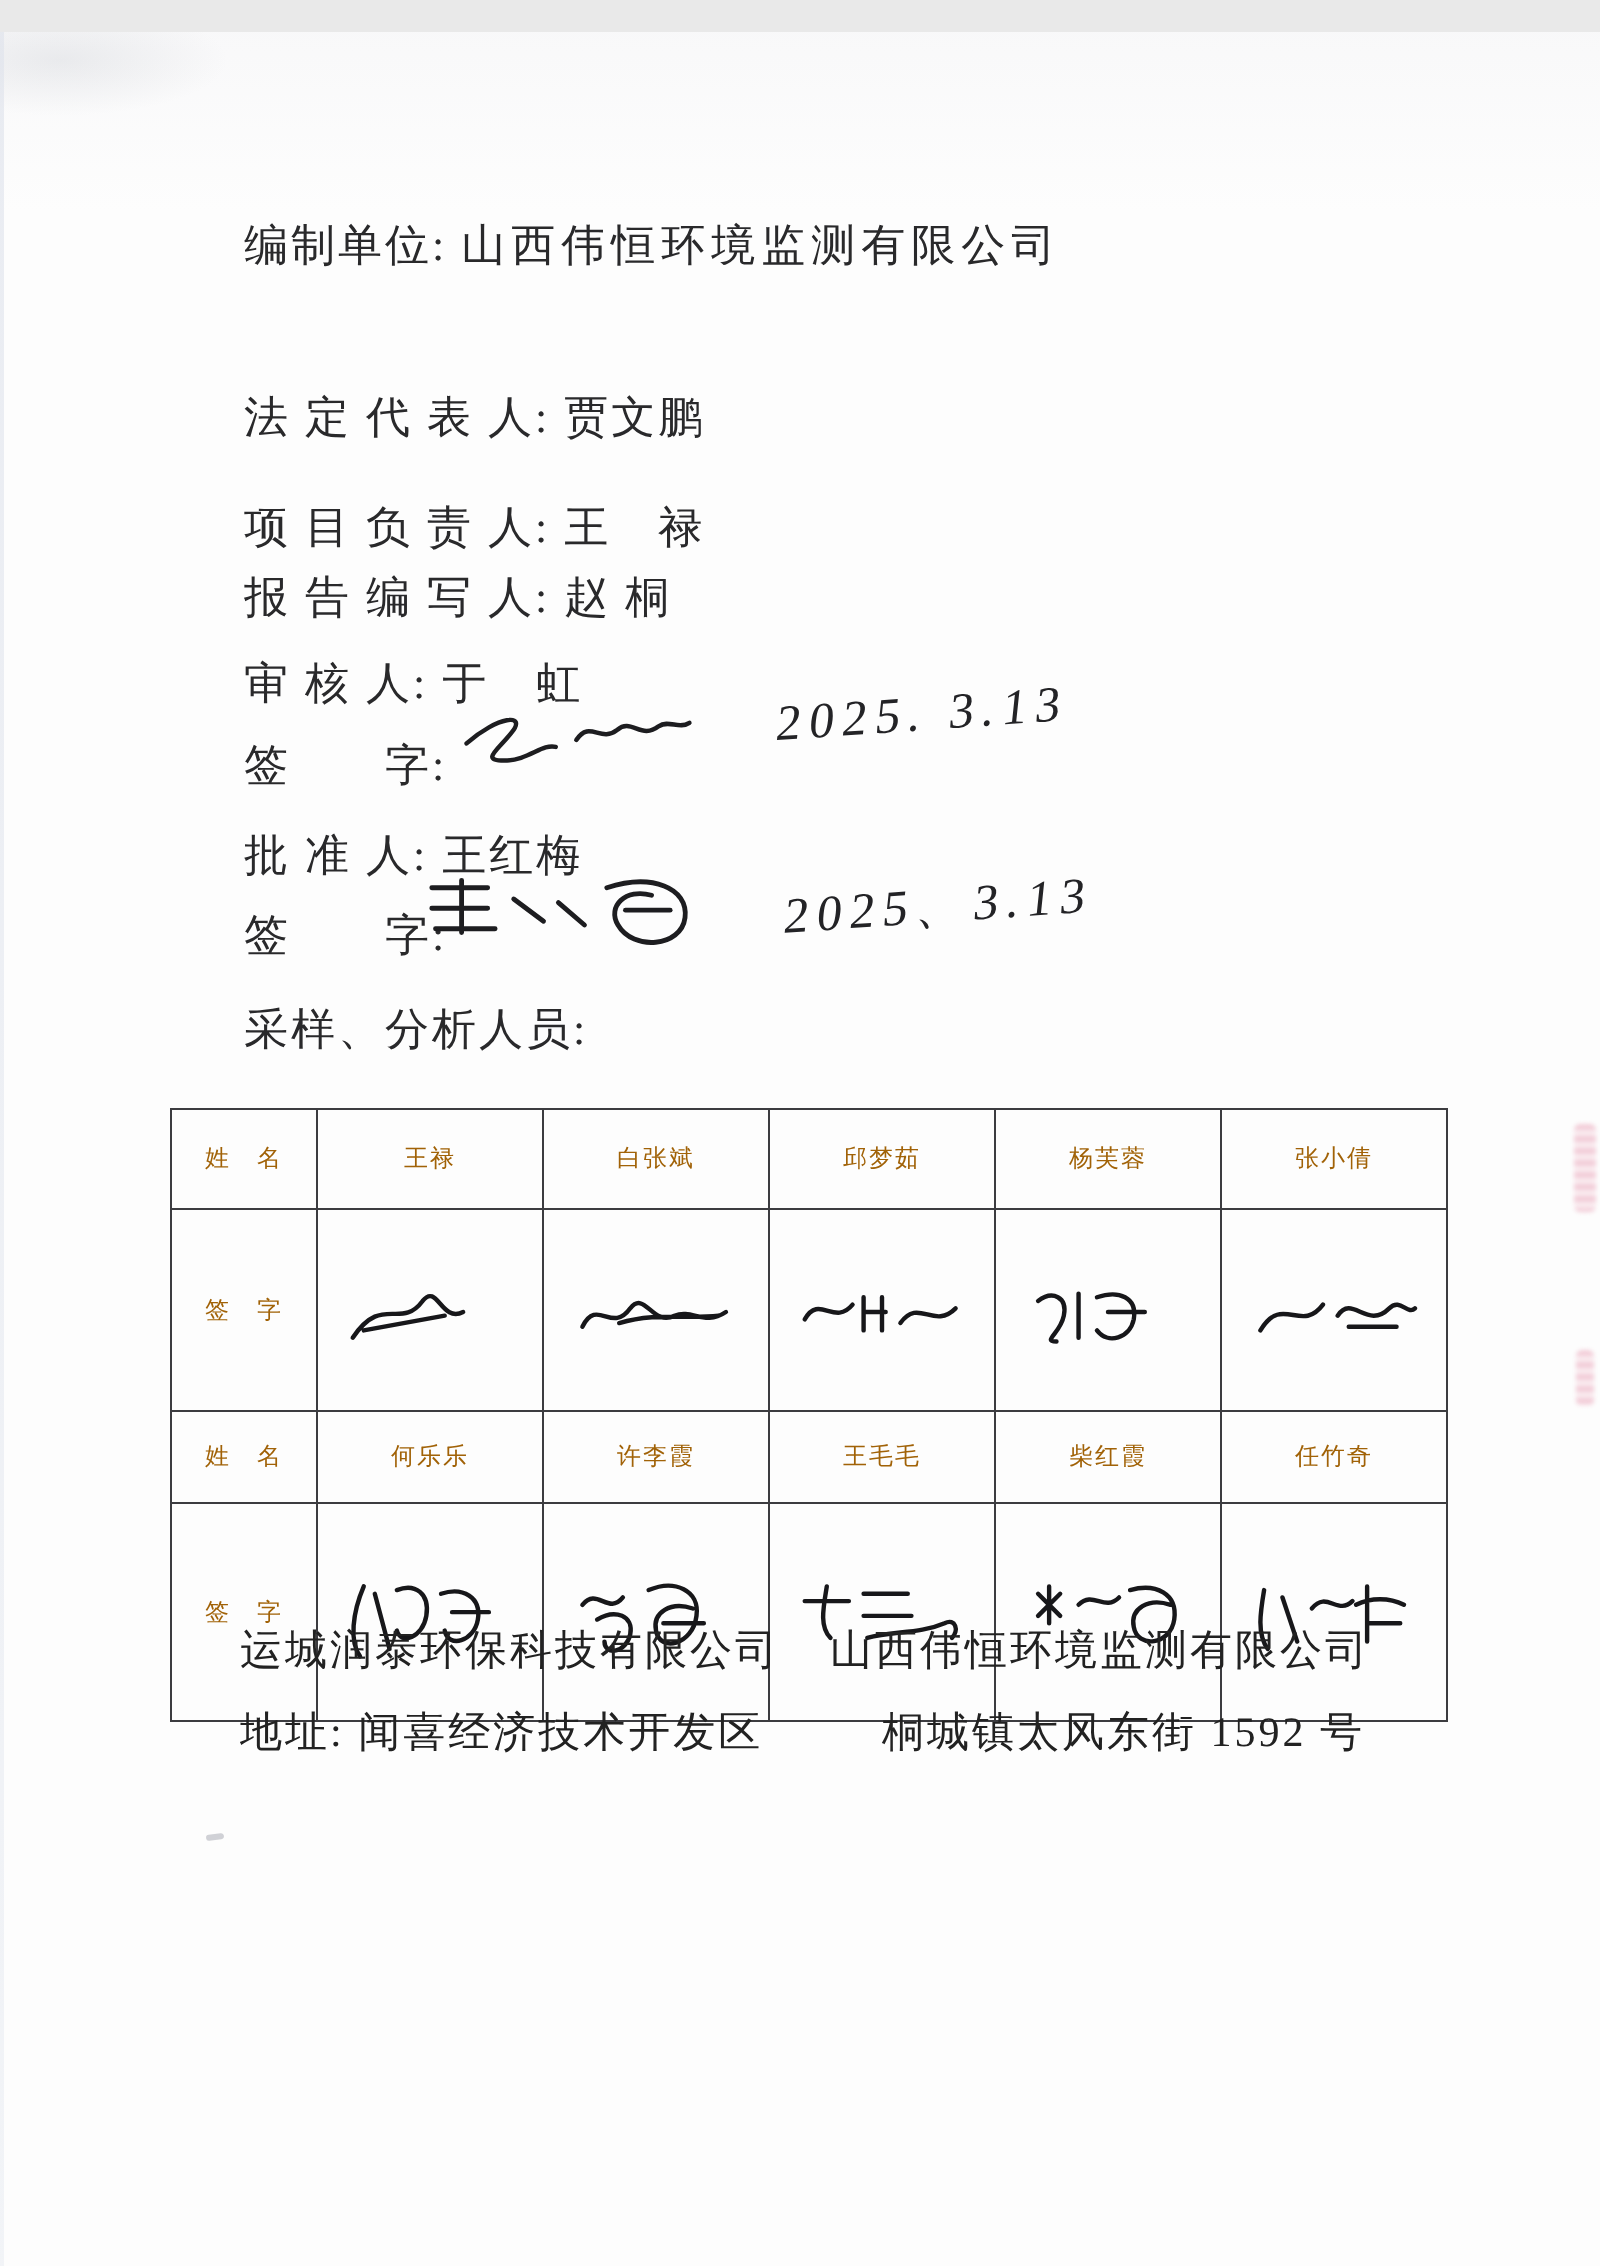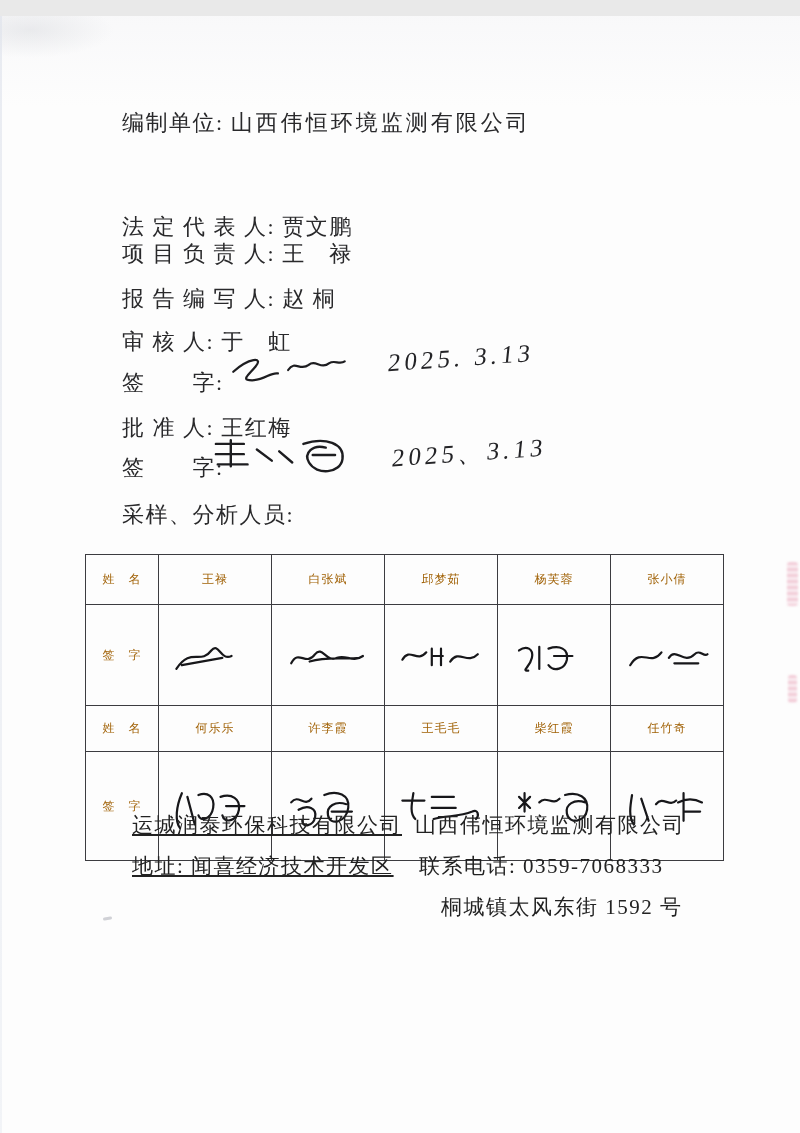--- a/index.html
+++ b/index.html
@@ -55,37 +55,37 @@
   .personnel tr.r-sign1{height:48px;}
   .personnel tr.r-name2{height:46px;}
   .personnel tr.r-sign2{height:62px;}
   .cell-sig svg{display:block;margin:2px auto 0;overflow:visible;}
   .cell-sig path{fill:none;stroke:#17171a;stroke-width:2.4;stroke-linecap:round;stroke-linejoin:round;}
 
   
   .footer-col{position:absolute; top:797px; font-size:21px; color:#222;}
   .footer-col .f-line{height:24px; line-height:24px; margin-bottom:17px;
     letter-spacing:1.5px; white-space:pre-wrap;}
-  .footer-left{left:132px;text-decoration:underline;}
+  .footer-left{left:120px;}
   .footer-right{left:405px;}
   .footer-left .f-addr2{padding-left:37px;}
   .footer-right .f-company{padding-left:10px;}
   .footer-right .f-phone{padding-left:14px;}
   .footer-right .f-addr2{padding-left:36px;}
 </style>
 </head>
 <body>
 
 <div class="page">
 
   <div class="edge-left"></div>
 
   <div class="info-line" style="top:92px"><span class="lbl">编制单位: </span><span class="val val-spread">山西伟恒环境监测有限公司</span></div>
-  <div class="info-line" style="top:196px"><span class="lbl">法 定 代 表 人: </span><span class="val">贾文鹏</span></div>
-  <div class="info-line" style="top:223px"><span class="lbl">项 目 负 责 人: </span><span class="val">王　禄</span></div>
+  <div class="info-line" style="top:178px"><span class="lbl">法 定 代 表 人: </span><span class="val">贾文鹏</span></div>
+  <div class="info-line" style="top:233px"><span class="lbl">项 目 负 责 人: </span><span class="val">王　禄</span></div>
   <div class="info-line" style="top:311px"><span class="lbl">审 核 人: </span><span class="val">于　虹</span></div>
   <div class="info-line" style="top:268px"><span class="lbl">报 告 编 写 人: </span><span class="val">赵 桐</span></div>
   <div class="info-line" style="top:352px"><span class="lbl">签　　字:</span></div>
   <div class="info-line" style="top:397px"><span class="lbl">批 准 人: </span><span class="val">王红梅</span></div>
   <div class="info-line" style="top:437px"><span class="lbl">签　　字:</span></div>
   <div class="info-line" style="top:484px"><span class="lbl">采样、分析人员: </span></div>
 
   <svg class="sig-svg" style="left:208px;top:330px" width="150" height="48" viewBox="0 0 160 56" title="于虹">
     <path d="M22 30 C40 14, 58 12, 48 24 C40 34, 30 40, 44 40 C58 40, 66 30, 74 32"></path>
     <path d="M86 28 C94 16, 100 30, 110 22 C118 15, 124 28, 134 20 C140 16, 146 22, 152 18"></path>
@@ -184,21 +184,20 @@
     </tr>
   </tbody>
     </table>
 
   <div class="footer-col footer-left">
     <div class="f-line f-company">运城润泰环保科技有限公司</div>
     <div class="f-line f-addr1">地址: 闻喜经济技术开发区</div>
   </div>
   <div class="footer-col footer-right">
     <div class="f-line f-company">山西伟恒环境监测有限公司</div>
-    <div class="f-line f-phone">联系电话: 0359-7068333</div>
     <div class="f-line f-addr2">桐城镇太风东街 1592 号</div>
   </div>
 
   <div class="artifact-pink a1"></div>
   <div class="artifact-pink a2"></div>
   <div class="artifact-tick"></div>
 
 </div>
 
 </body></html>

